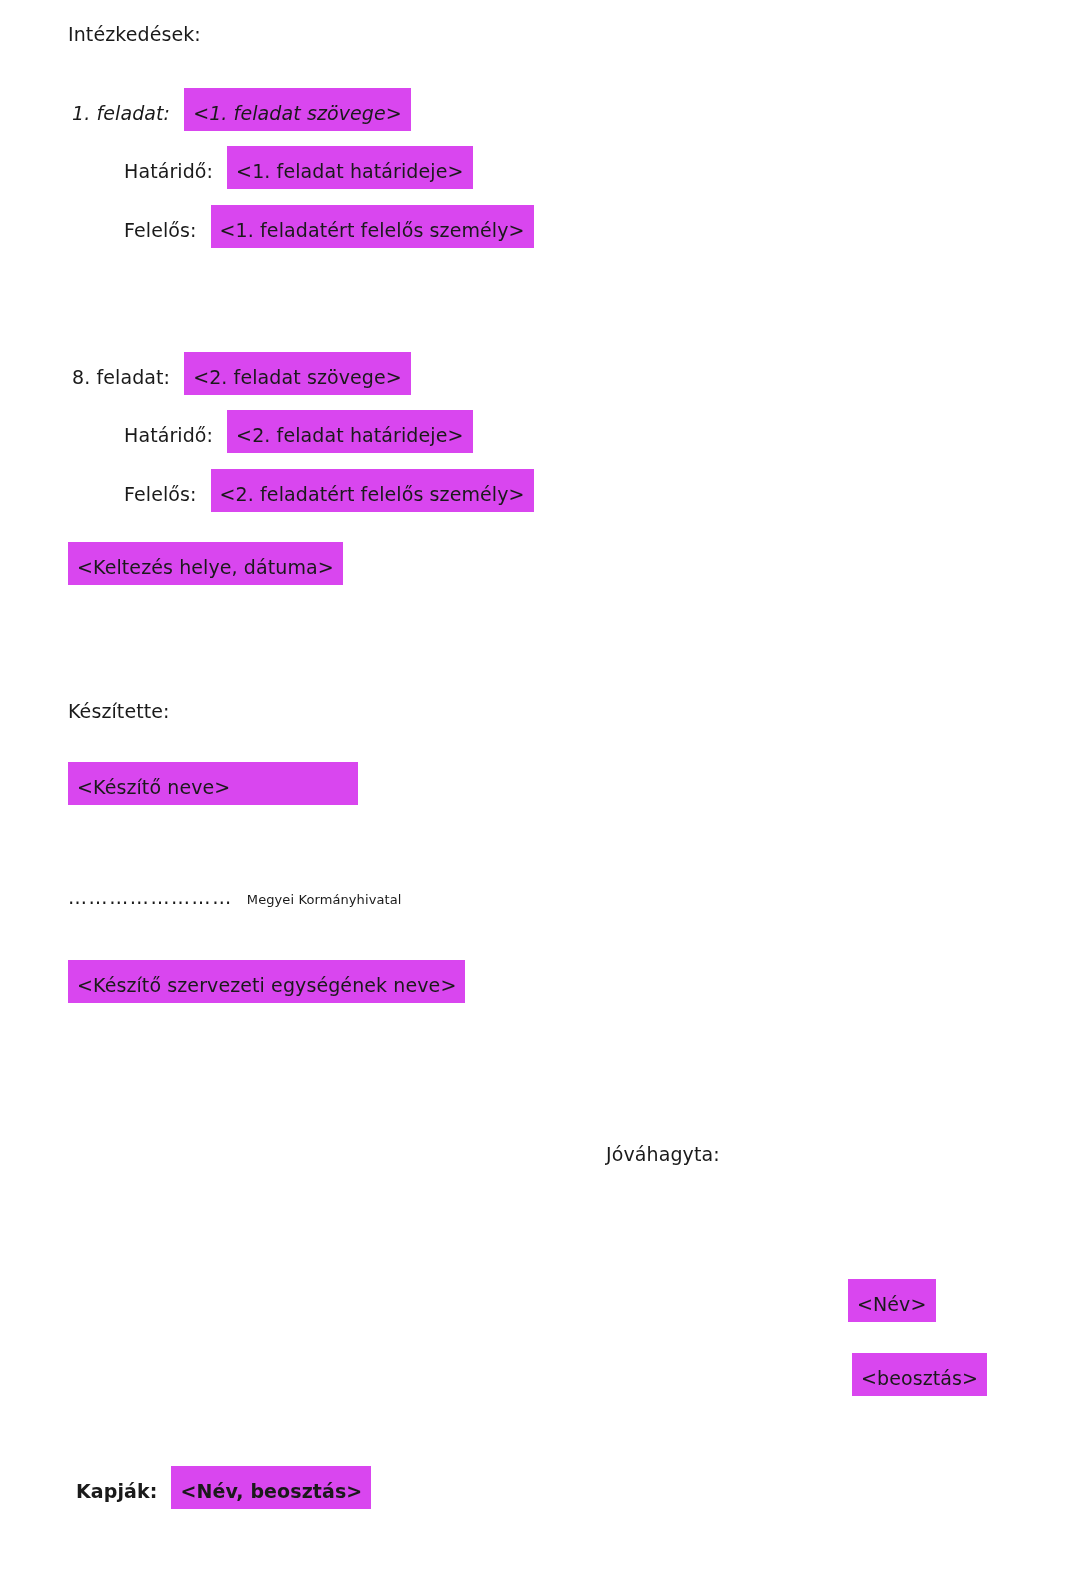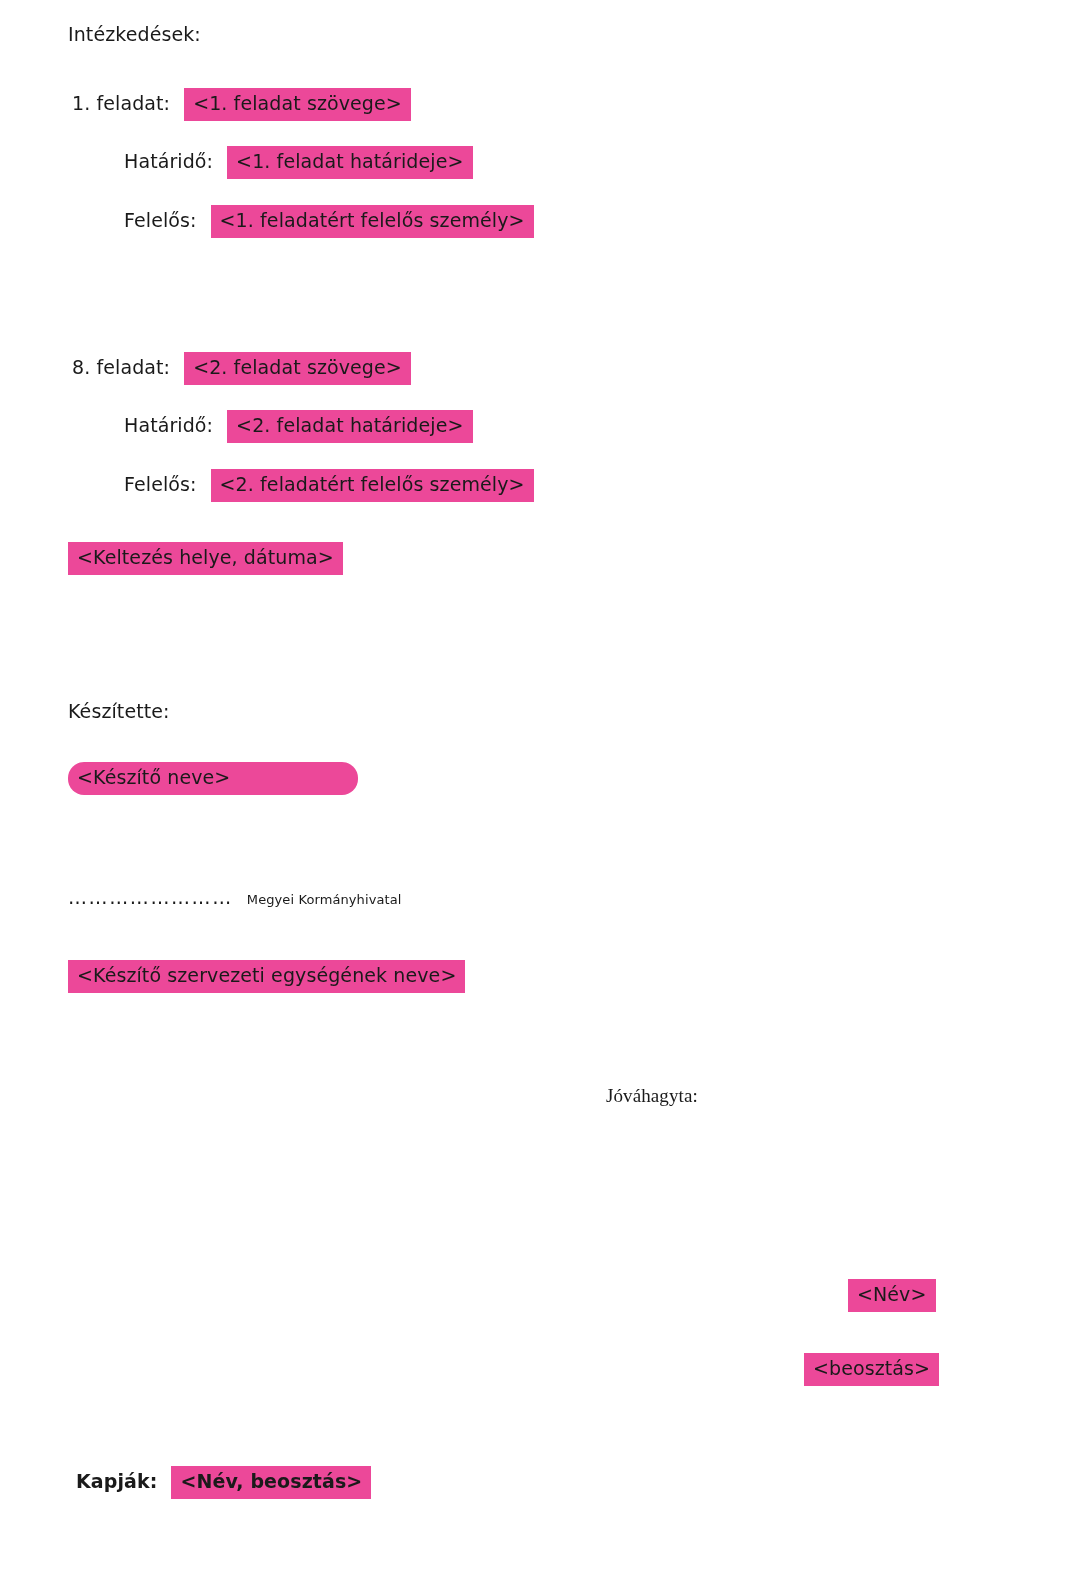--- a/index.html
+++ b/index.html
@@ -26,24 +26,24 @@
     display: flex;
     align-items: baseline;
     white-space: nowrap;
   }
   .label {
     font-size: 19px;
     color: #1a1a1a;
     letter-spacing: 0.1px;
   }
   .field {
-    background: #ec4899;
+    background: #d946ef;
     color: #1a1a1a;
     font-size: 19px;
-    padding: 5px 9px 6px 9px;
+    padding: 15px 9px 6px 9px;
     display: inline-block;
     line-height: 1.15;
     letter-spacing: 0.1px;
   }
   .gap-sm { width: 14px; display: inline-block; }
   .plain {
     font-size: 13px;
     color: #1a1a1a;
     letter-spacing: 0.1px;
   }
@@ -55,21 +55,21 @@
 </style>
 </head>
 <body>
 
 <div class="page">
 
   <div class="row" style="left:68px; top:23px;">
     <span class="label">Intézkedések:</span>
   </div>
 
-  <div class="row" style="left:72px; top:88px;">
+  <div class="row" style="left:72px; top:88px;font-style:italic;">
     <span class="label">1. feladat:</span>
     <span class="gap-sm"></span>
     <span class="field">&lt;1. feladat szövege&gt;</span>
   </div>
 
   <div class="row" style="left:124px; top:146px;">
     <span class="label">Határidő:</span>
     <span class="gap-sm"></span>
     <span class="field">&lt;1.  feladat határideje&gt;</span>
   </div>
@@ -100,42 +100,42 @@
 
   <div class="row" style="left:68px; top:542px;">
     <span class="field">&lt;Keltezés helye, dátuma&gt;</span>
   </div>
 
   <div class="row" style="left:68px; top:700px;align-items:center;">
     <span class="label">Készítette:</span>
   </div>
 
   <div class="row" style="left:68px; top:762px;">
-    <span class="field" style="min-width:272px;border-radius:16px;">&lt;Készítő neve&gt;</span>
+    <span class="field" style="min-width:272px;">&lt;Készítő neve&gt;</span>
   </div>
 
   <div class="row" style="left:68px; top:886px;">
     <span class="dots">……………………</span>
     <span class="gap-sm"></span>
     <span class="plain">Megyei Kormányhivatal</span>
   </div>
 
   <div class="row" style="left:68px; top:948px;margin-top:12px;">
     <span class="field">&lt;Készítő szervezeti egységének neve&gt;</span>
   </div>
 
-  <div class="row" style="left:606px; top:1085px;font-family:Liberation Serif, serif;">
+  <div class="row" style="left:606px; top:1143px;">
     <span class="label">Jóváhagyta:</span>
   </div>
 
   <div class="row" style="left:848px; top:1240px;margin-top:39px;">
     <span class="field">&lt;Név&gt;</span>
   </div>
 
-  <div class="row" style="left:804px; top:1353px;border-radius:11px;">
+  <div class="row" style="left:852px; top:1353px;border-radius:11px;">
     <span class="field">&lt;beosztás&gt;</span>
   </div>
 
   <div class="row" style="left:76px; top:1466px;font-weight:bold;">
     <span class="label">Kapják:</span>
     <span class="gap-sm"></span>
     <span class="field">&lt;Név, beosztás&gt;</span>
   </div>
 
 </div>

